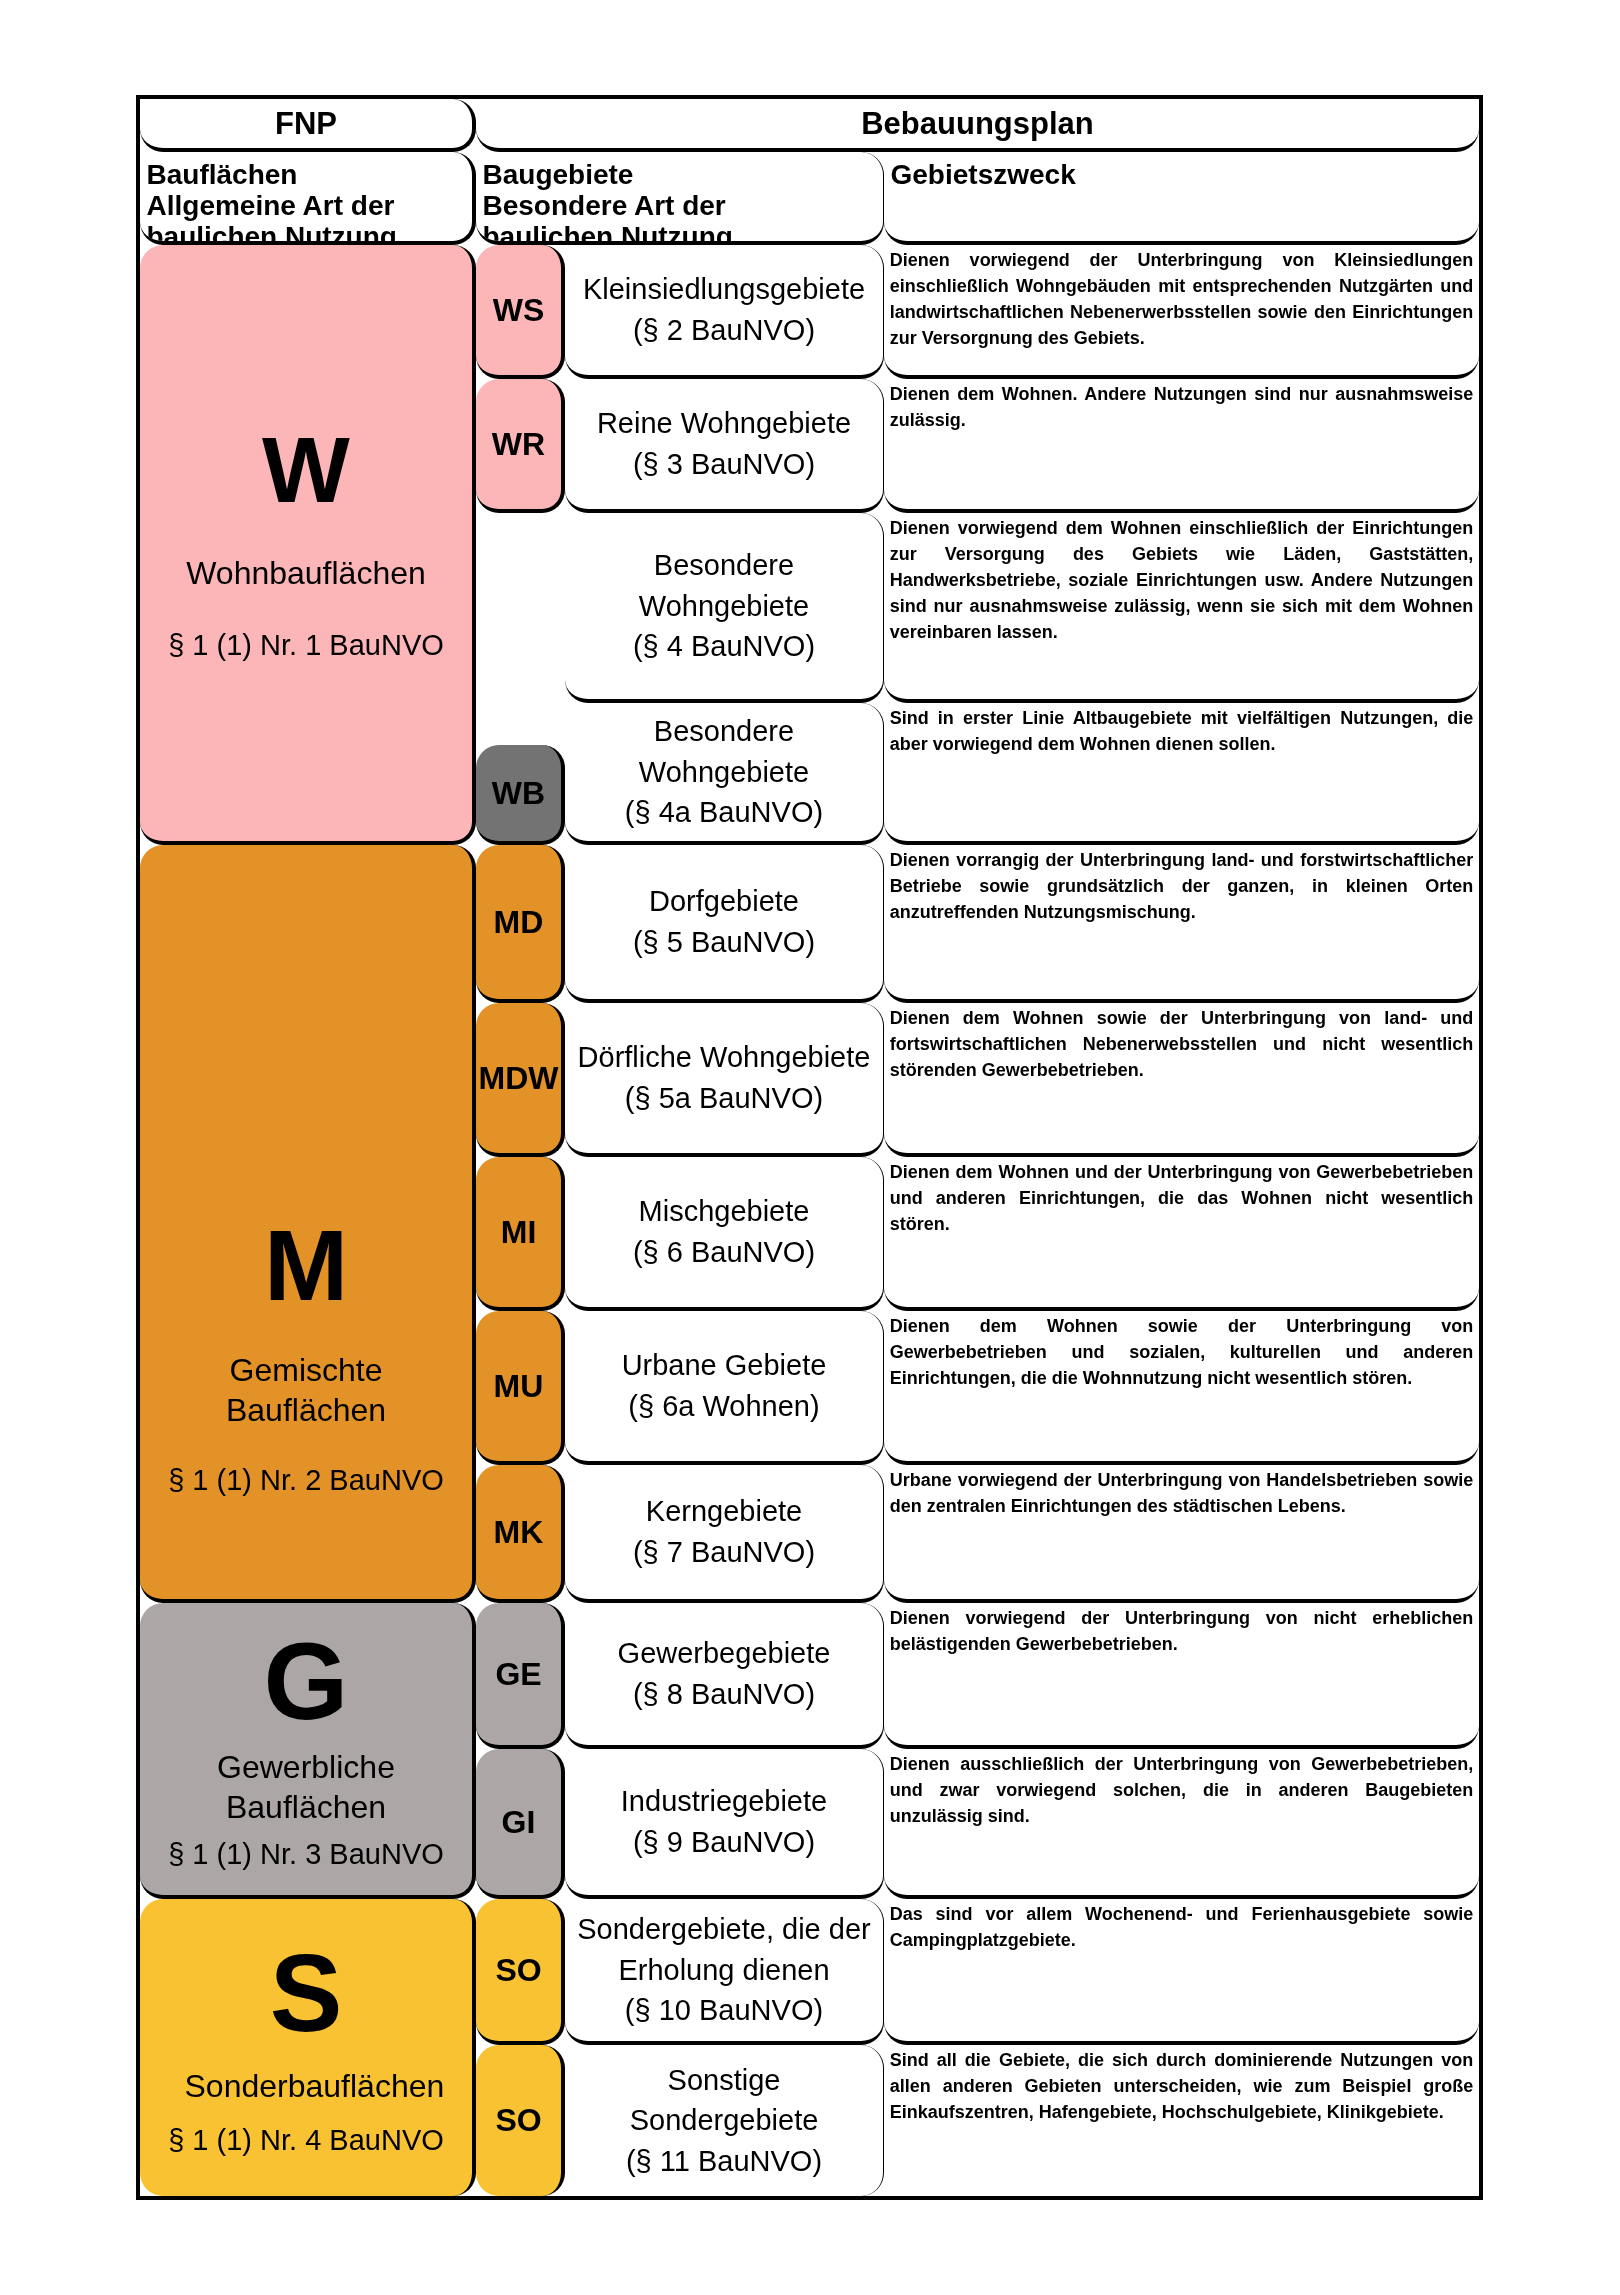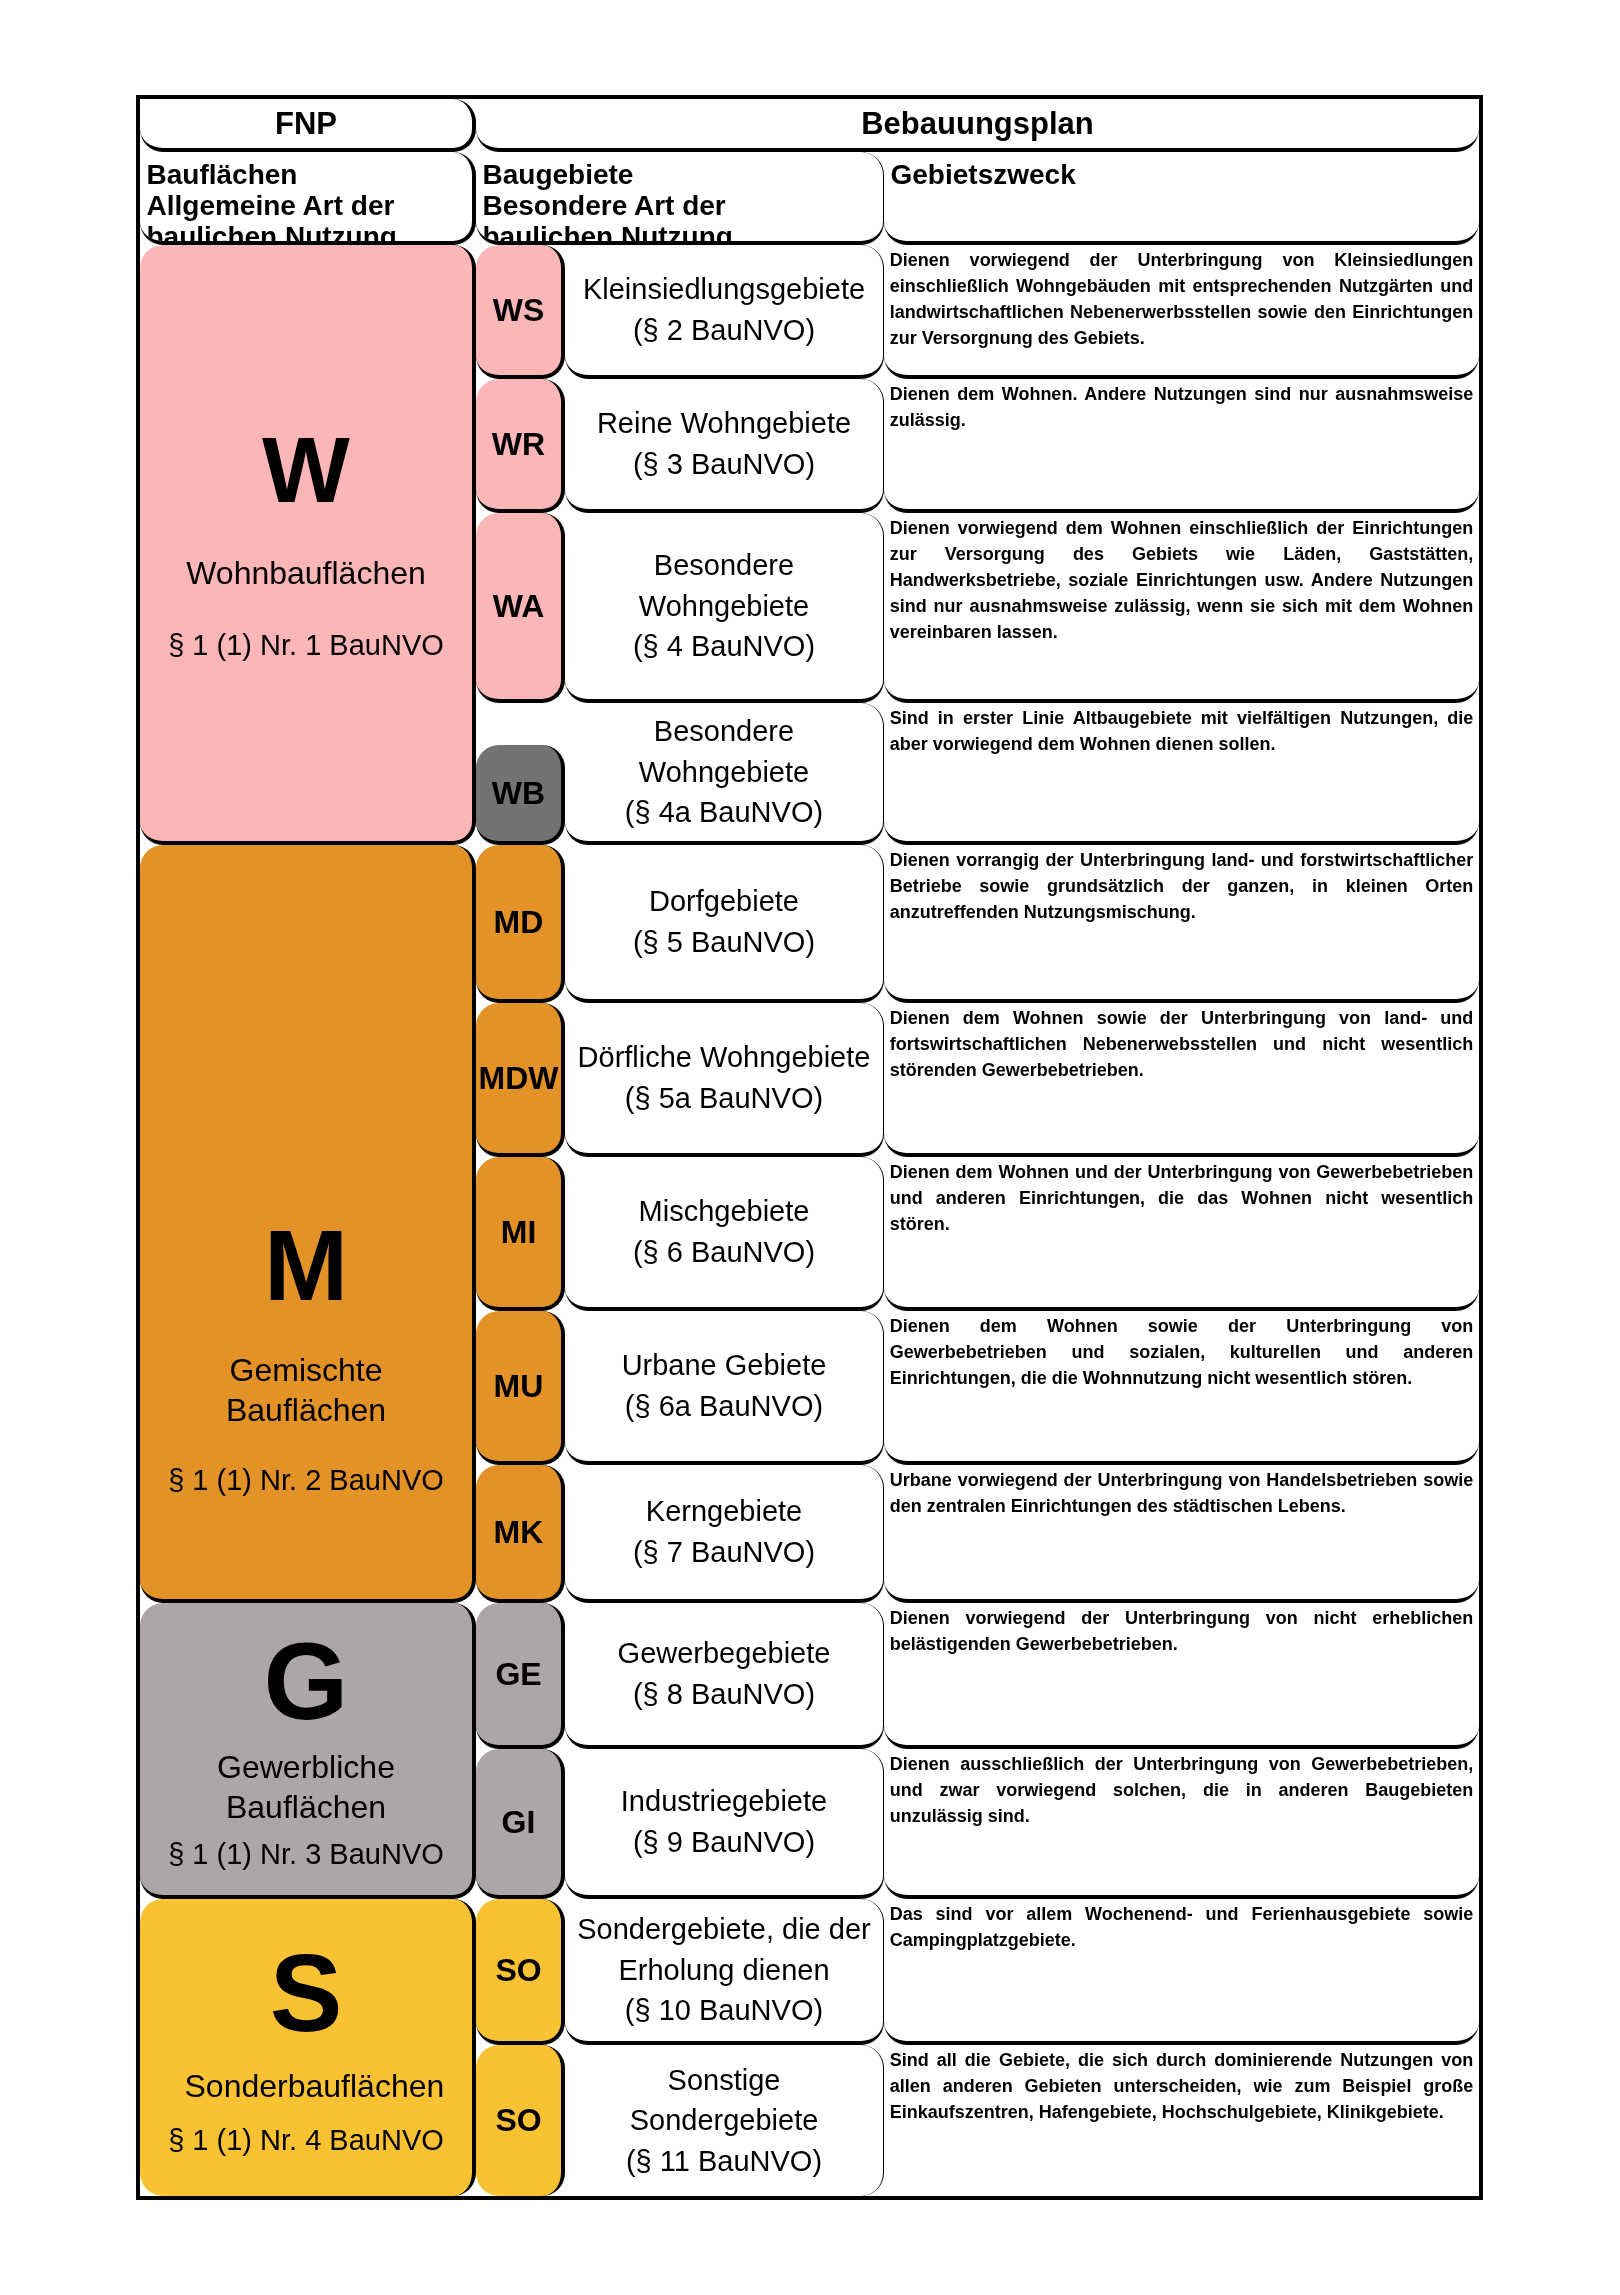--- a/index.html
+++ b/index.html
@@ -108,21 +108,20 @@
   </div>
   <div class="cell purpose no-r" style="grid-area:3/4/4/5">Dienen vorwiegend der Unterbringung von Kleinsiedlungen einschließlich Wohngebäuden mit entsprechenden Nutzgärten und landwirtschaftlichen Nebenerwerbsstellen sowie den Einrichtungen zur Versorgnung des Gebiets.</div>
 
   <div class="cell code" style="grid-area: 4 / 2 / 5 / 3; background-color: rgb(253, 182, 184);">WR</div>
   <div class="cell district thin-r" style="grid-area:4/3/5/4">
     <div>Reine Wohngebiete</div>
     <div>(§ 3 BauNVO)</div>
   </div>
   <div class="cell purpose no-r" style="grid-area:4/4/5/5">Dienen dem Wohnen. Andere Nutzungen sind nur ausnahmsweise zulässig.</div>
 
-  <div class="cell code" style="grid-area: 5 / 2 / 6 / 3; background-color: rgb(253, 182, 184);">WA</div>
   <div class="cell district thin-r" style="grid-area:5/3/6/4">
     <div>Besondere Wohngebiete</div>
     <div>(§ 4 BauNVO)</div>
   </div>
   <div class="cell purpose no-r" style="grid-area:5/4/6/5">Dienen vorwiegend dem Wohnen einschließlich der Einrichtungen zur Versorgung des Gebiets wie Läden, Gaststätten, Handwerksbetriebe, soziale Einrichtungen usw. Andere Nutzungen sind nur ausnahmsweise zulässig, wenn sie sich mit dem Wohnen vereinbaren lassen.</div>
 
   <div class="cell code" style="grid-area: 6 / 2 / 7 / 3; background-color: #737373; margin-top: 42px;">WB</div>
   <div class="cell district thin-r" style="grid-area:6/3/7/4">
     <div>Besondere Wohngebiete</div>
     <div>(§ 4a BauNVO)</div>
@@ -152,21 +151,21 @@
   <div class="cell code" style="grid-area: 9 / 2 / 10 / 3; background-color: rgb(227, 146, 39);">MI</div>
   <div class="cell district thin-r" style="grid-area:9/3/10/4">
     <div>Mischgebiete</div>
     <div>(§ 6 BauNVO)</div>
   </div>
   <div class="cell purpose no-r" style="grid-area:9/4/10/5">Dienen dem Wohnen und der Unterbringung von Gewerbebetrieben und anderen Einrichtungen, die das Wohnen nicht wesentlich stören.</div>
 
   <div class="cell code" style="grid-area: 10 / 2 / 11 / 3; background-color: rgb(227, 146, 39);">MU</div>
   <div class="cell district thin-r" style="grid-area:10/3/11/4">
     <div>Urbane Gebiete</div>
-    <div>(§ 6a BauNVO)</div>
+    <div>(§ 6a Wohnen)</div>
   </div>
   <div class="cell purpose no-r" style="grid-area:10/4/11/5">Dienen dem Wohnen sowie der Unterbringung von Gewerbebetrieben und sozialen, kulturellen und anderen Einrichtungen, die die Wohnnutzung nicht wesentlich stören.</div>
 
   <div class="cell code" style="grid-area: 11 / 2 / 12 / 3; background-color: rgb(227, 146, 39);">MK</div>
   <div class="cell district thin-r" style="grid-area:11/3/12/4">
     <div>Kerngebiete</div>
     <div>(§ 7 BauNVO)</div>
   </div>
   <div class="cell purpose no-r" style="grid-area:11/4/12/5">Urbane vorwiegend der Unterbringung von Handelsbetrieben sowie den zentralen Einrichtungen des städtischen Lebens.</div>
 

